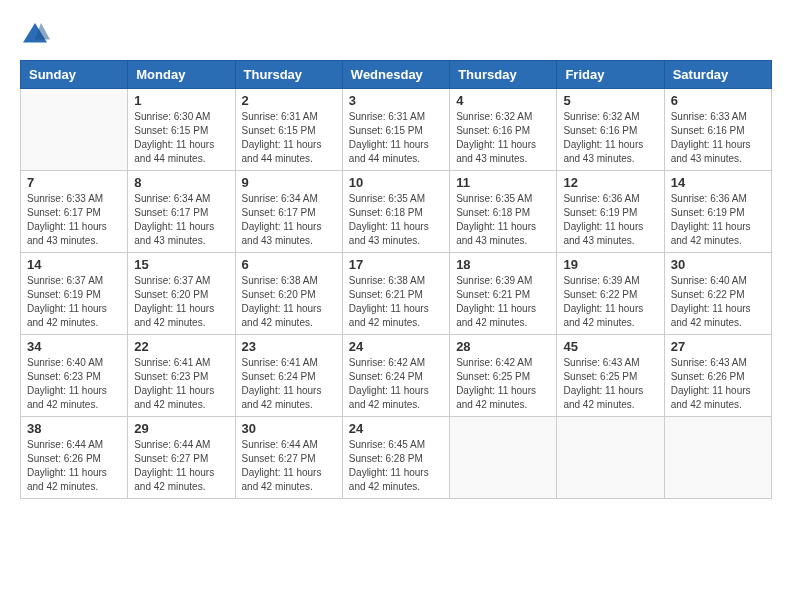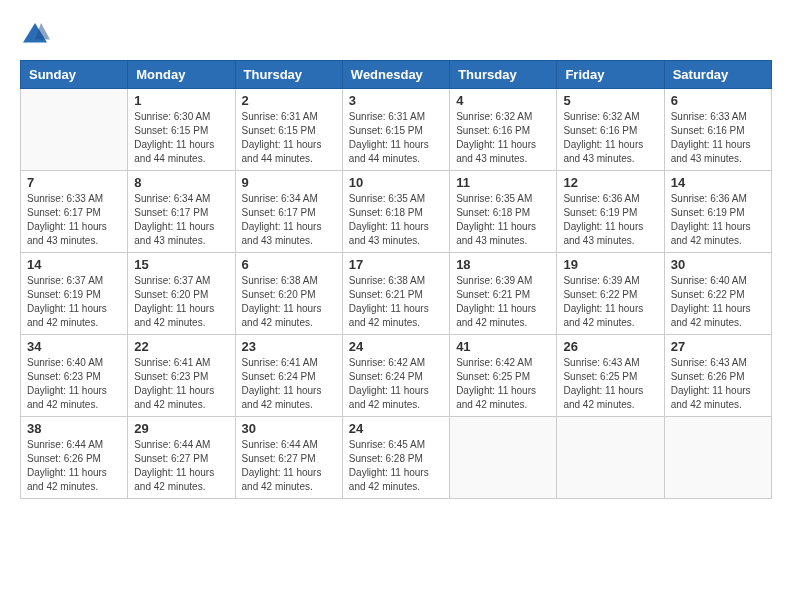--- a/index.html
+++ b/index.html
@@ -216,25 +216,25 @@
         </td>
         <td>
           <div class="day-number">23</div>
           <div class="day-detail">Sunrise: 6:41 AM<br>Sunset: 6:24 PM<br>Daylight: 11 hours and 42 minutes.</div>
         </td>
         <td>
           <div class="day-number">24</div>
           <div class="day-detail">Sunrise: 6:42 AM<br>Sunset: 6:24 PM<br>Daylight: 11 hours and 42 minutes.</div>
         </td>
         <td>
-          <div class="day-number">41</div>
+          <div class="day-number">28</div>
           <div class="day-detail">Sunrise: 6:42 AM<br>Sunset: 6:25 PM<br>Daylight: 11 hours and 42 minutes.</div>
         </td>
         <td>
-          <div class="day-number">26</div>
+          <div class="day-number">45</div>
           <div class="day-detail">Sunrise: 6:43 AM<br>Sunset: 6:25 PM<br>Daylight: 11 hours and 42 minutes.</div>
         </td>
         <td>
           <div class="day-number">27</div>
           <div class="day-detail">Sunrise: 6:43 AM<br>Sunset: 6:26 PM<br>Daylight: 11 hours and 42 minutes.</div>
         </td>
       </tr>
       <tr>
         <td>
           <div class="day-number">38</div>

